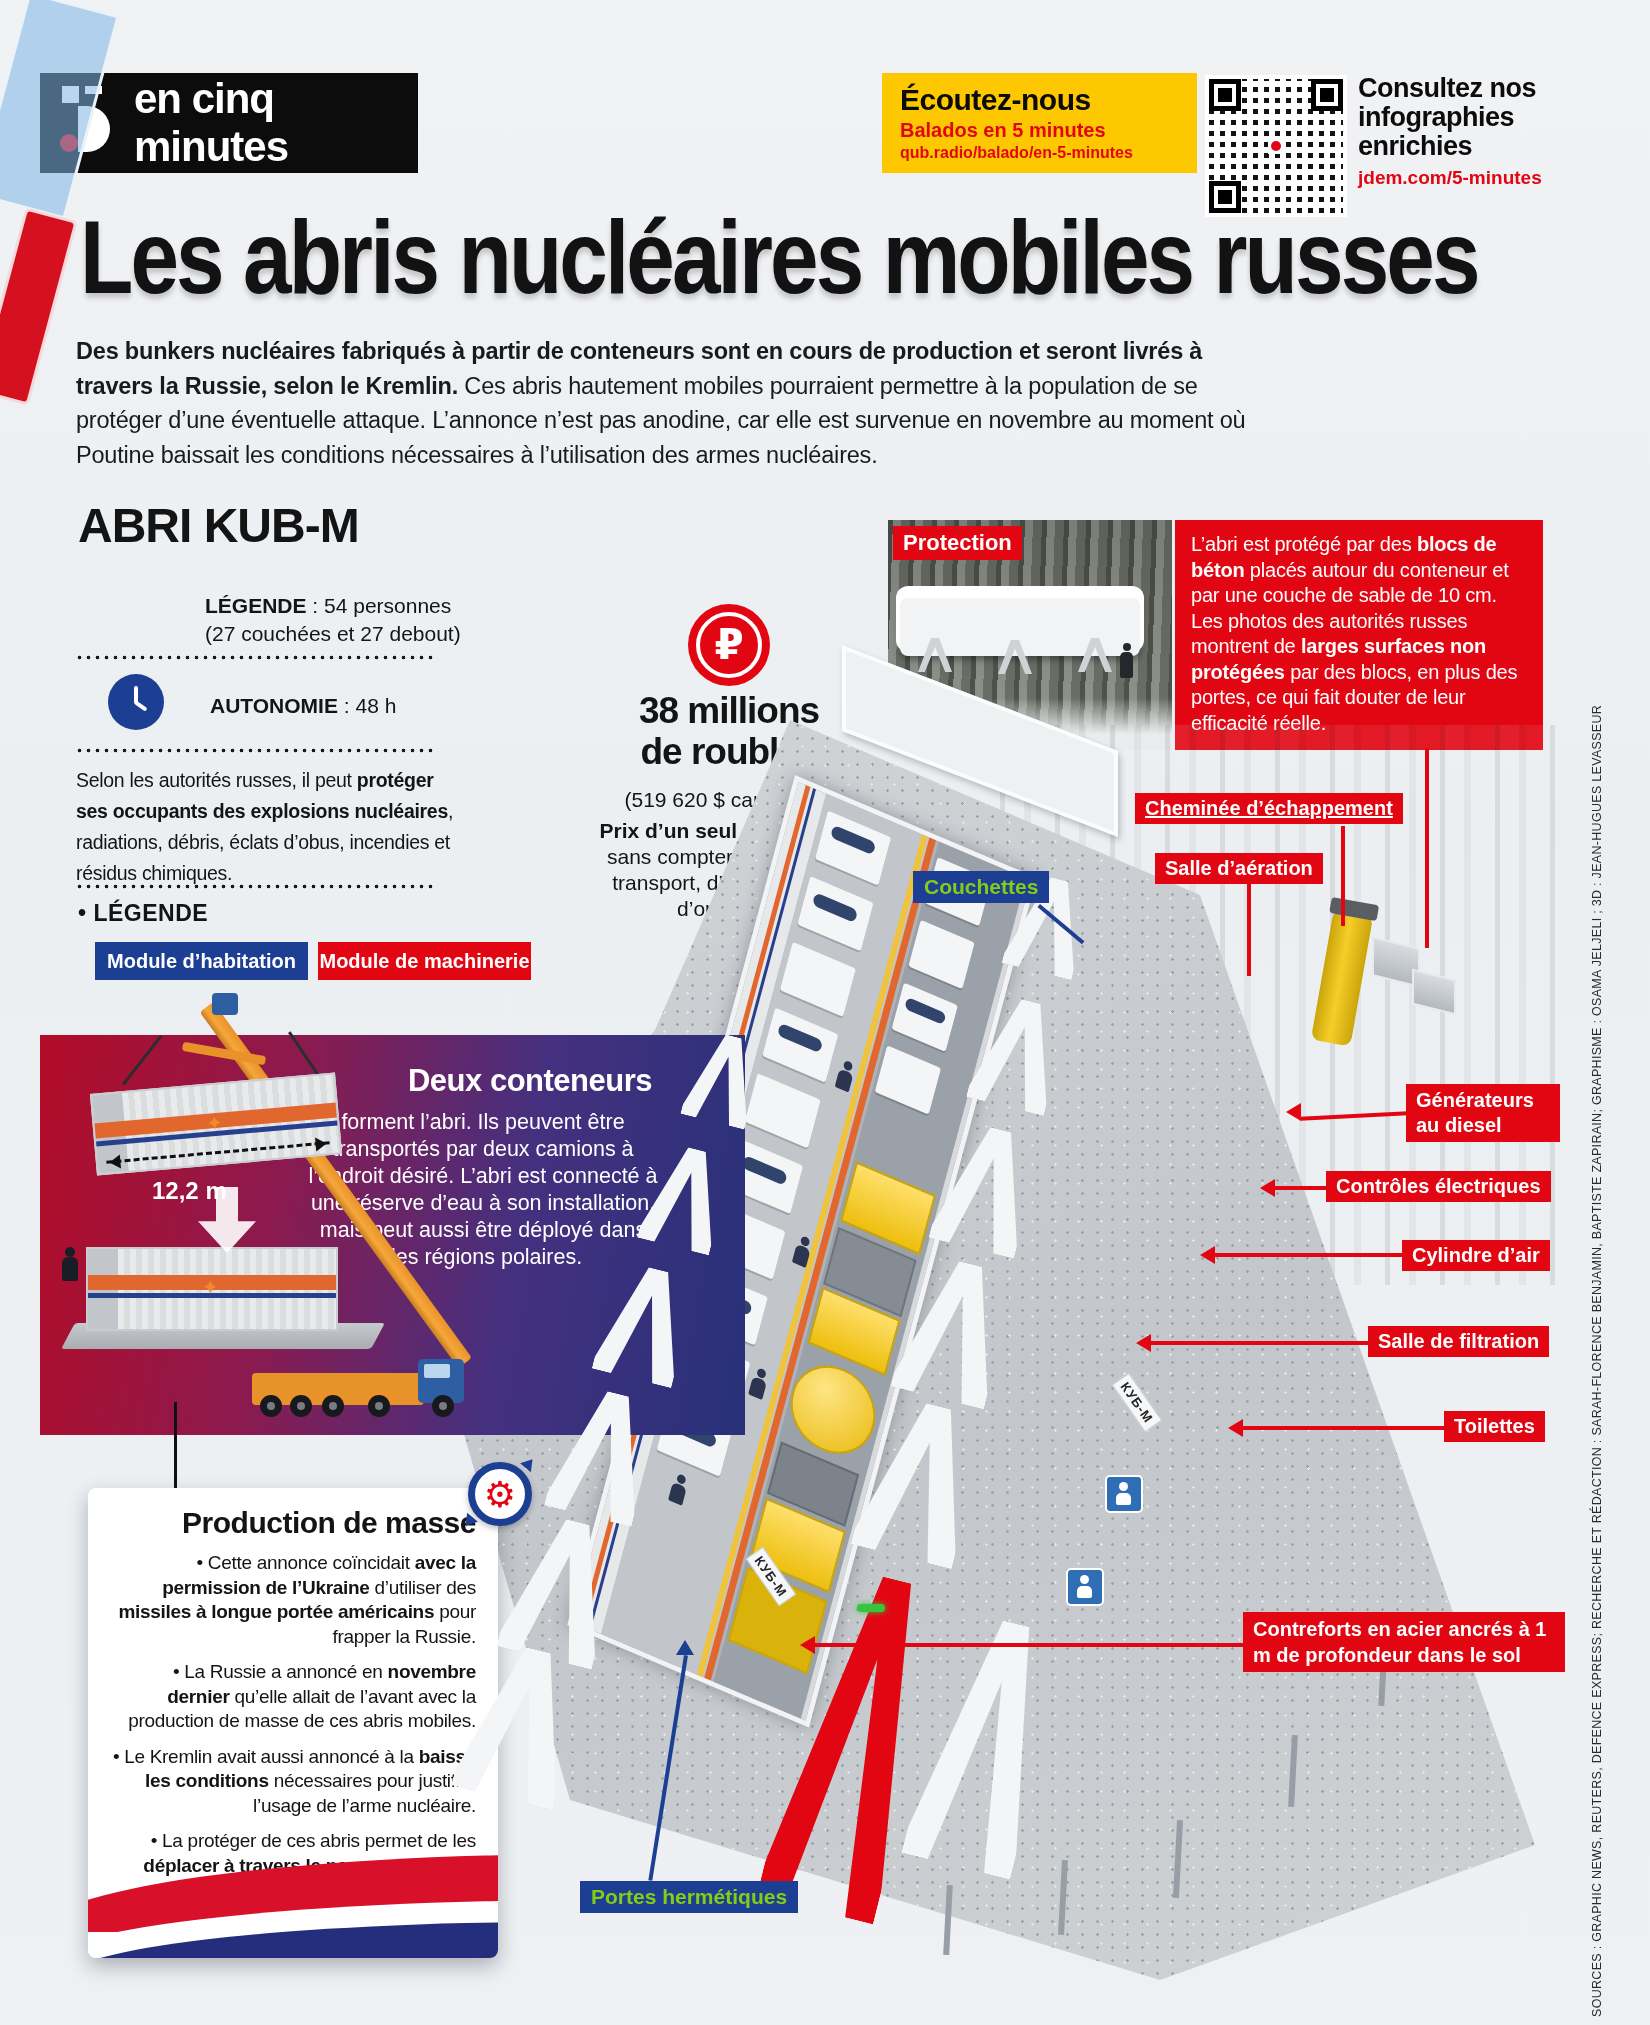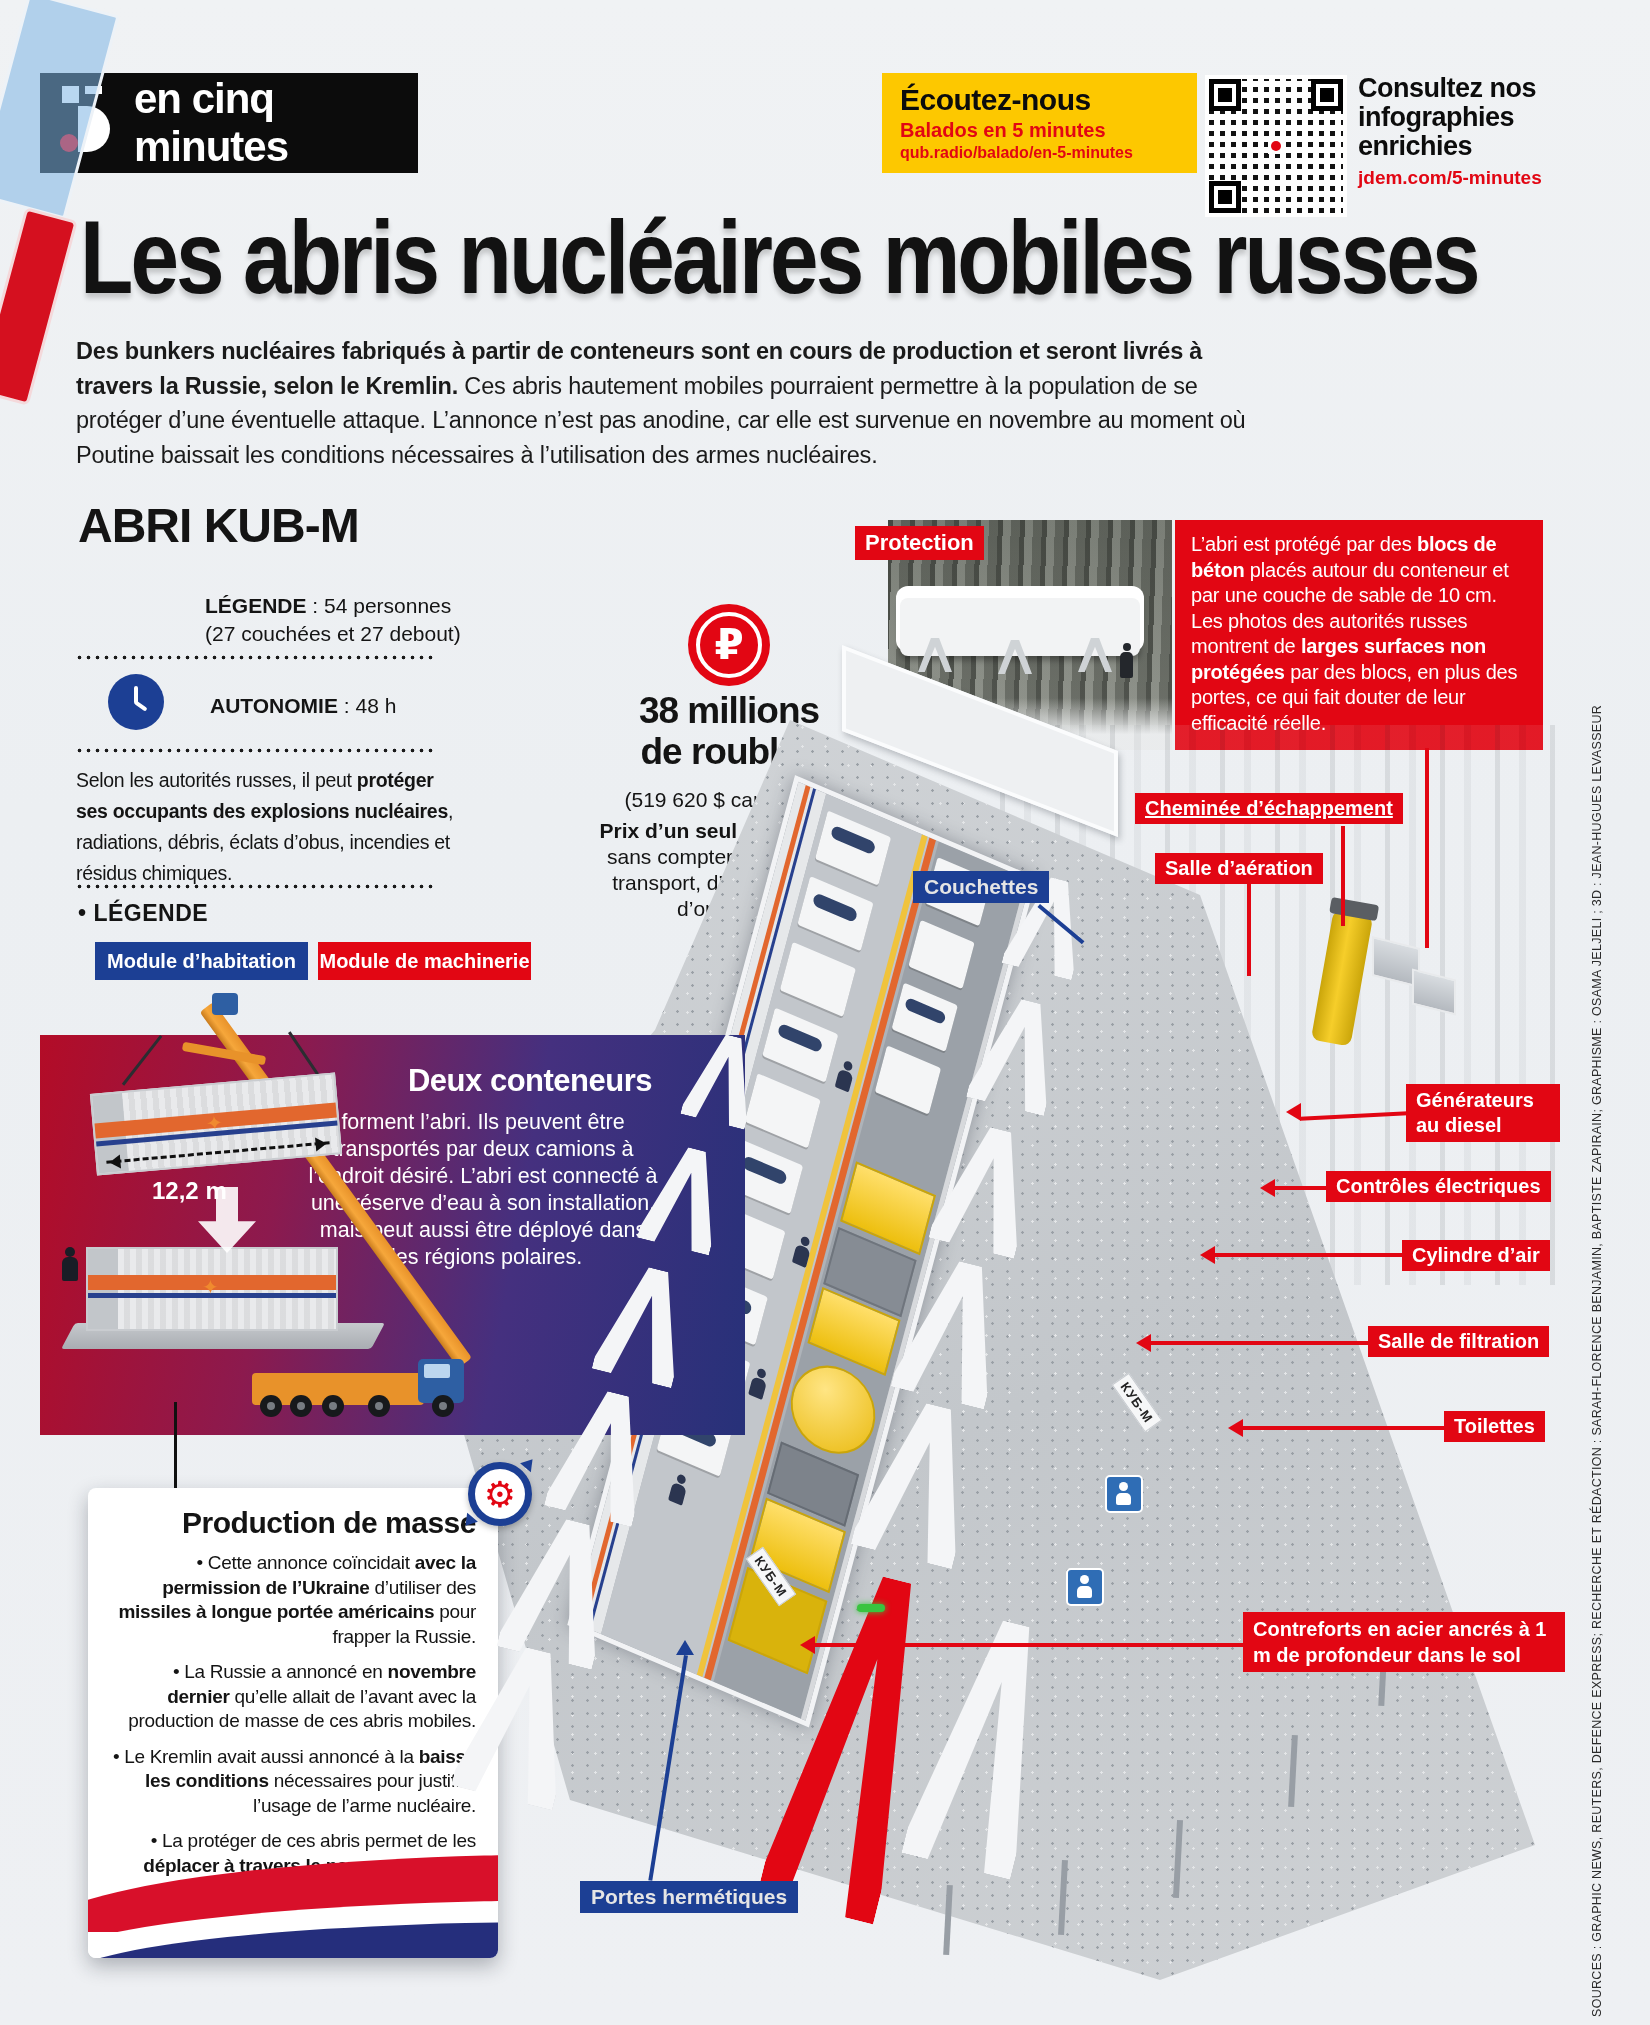--- a/index.html
+++ b/index.html
@@ -66,21 +66,21 @@
   .photo::after{content:"";position:absolute;left:0;bottom:0;width:100%;height:52px;background:linear-gradient(rgba(255,255,255,0),#e9ebec 70%);}
   .shelter-ph{position:absolute;left:12px;top:78px;width:240px;height:58px;background:#f2f3f4;border-radius:8px;box-shadow:0 -8px 0 4px #fff,0 4px 6px rgba(0,0,0,.35);}
   .shelter-leg{position:absolute;width:34px;height:34px;background:#cfd3d6;clip-path:polygon(50% 0,62% 0,100% 100%,80% 100%,50% 26%,20% 100%,0 100%,38% 0);}
   .ph-fig{position:absolute;width:13px;height:26px;background:#24272c;border-radius:5px 5px 2px 2px;}
   .ph-fig::before{content:"";position:absolute;left:2.5px;top:-9px;width:8px;height:8px;border-radius:50%;background:#24272c;}
   
   .redbox{left:1175px;top:520px;width:368px;height:230px;background:#e20613;color:#fff;
           padding:12px 16px;box-sizing:border-box;font-size:20px;line-height:25.5px;letter-spacing:-.2px;}
   
   .red-label{background:#e20613;color:#fff;font-weight:700;font-size:20px;padding:4px 10px;white-space:nowrap;z-index:40;}
-  .blue-label{background:#1c3f94;color:#e5e5e5;font-weight:700;font-size:21px;padding:4px 11px;white-space:nowrap;z-index:40;}
+  .blue-label{background:#1c3f94;color:#84cc16;font-weight:700;font-size:21px;padding:4px 11px;white-space:nowrap;z-index:40;}
   .leader{background:#e20613;z-index:39;}
   .leader.bl{background:#1c3f94;}
   .ah{width:0;height:0;border:9px solid transparent;z-index:41;}
   .ah.left{border-right:15px solid #e20613;border-left:0;}
   .ah.up{border-bottom:15px solid #1c3f94;border-top:0;}
   
   .platform{left:400px;top:680px;width:1160px;height:1310px;z-index:10;
      clip-path:polygon(390px 40px,800px 215px,1135px 1165px,760px 1300px,170px 1120px,25px 620px,255px 350px);
      background-image:radial-gradient(circle,#9aa0a6 1px,transparent 1.5px),radial-gradient(circle,#e4e6e8 1px,transparent 1.4px),linear-gradient(160deg,#d2d5d8,#c3c7cb 55%,#cfd2d5);
      background-size:15px 13px,23px 19px,100% 100%;}
@@ -227,21 +227,21 @@
   <div class="abs cad">(519 620 $ canadiens)</div>
   <div class="abs pdesc"><b>Prix d’un seul abri Kub-M,</b><span> sans compter les coûts de transport, d’installation et d’opération</span></div>
 
   <div class="abs photo">
     <div class="shelter-ph"></div>
     <div class="shelter-leg" style="left:30px;top:118px;"></div>
     <div class="shelter-leg" style="left:110px;top:120px;"></div>
     <div class="shelter-leg" style="left:190px;top:118px;"></div>
     <div class="ph-fig" style="left:232px;top:132px;"></div>
   </div>
-  <div class="abs red-label" style="left:855px;top:526px;font-size:22px;">Protection</div>
+  <div class="abs red-label" style="left:893px;top:526px;font-size:22px;">Protection</div>
   <div class="abs redbox"><span>L’abri est protégé par des </span><b>blocs de béton</b><span> placés autour du conteneur et par une couche de sable de 10 cm. Les photos des autorités russes montrent de </span><b>larges surfaces non protégées</b><span> par des blocs, en plus des portes, ce qui fait douter de leur efficacité réelle.</span></div>
   <div class="abs leader" style="left:1425px;top:748px;width:3.5px;height:200px;"></div>
 
   <div class="abs forest-faint"></div>
   <div class="abs platform"></div>
   <div class="abs roof-far"></div>
   <div class="block" style="left:1372px;top:942px;width:44px;height:36px;"></div>
   <div class="block" style="left:1412px;top:974px;width:40px;height:32px;"></div>
   <div class="abs chimney"></div>
 

